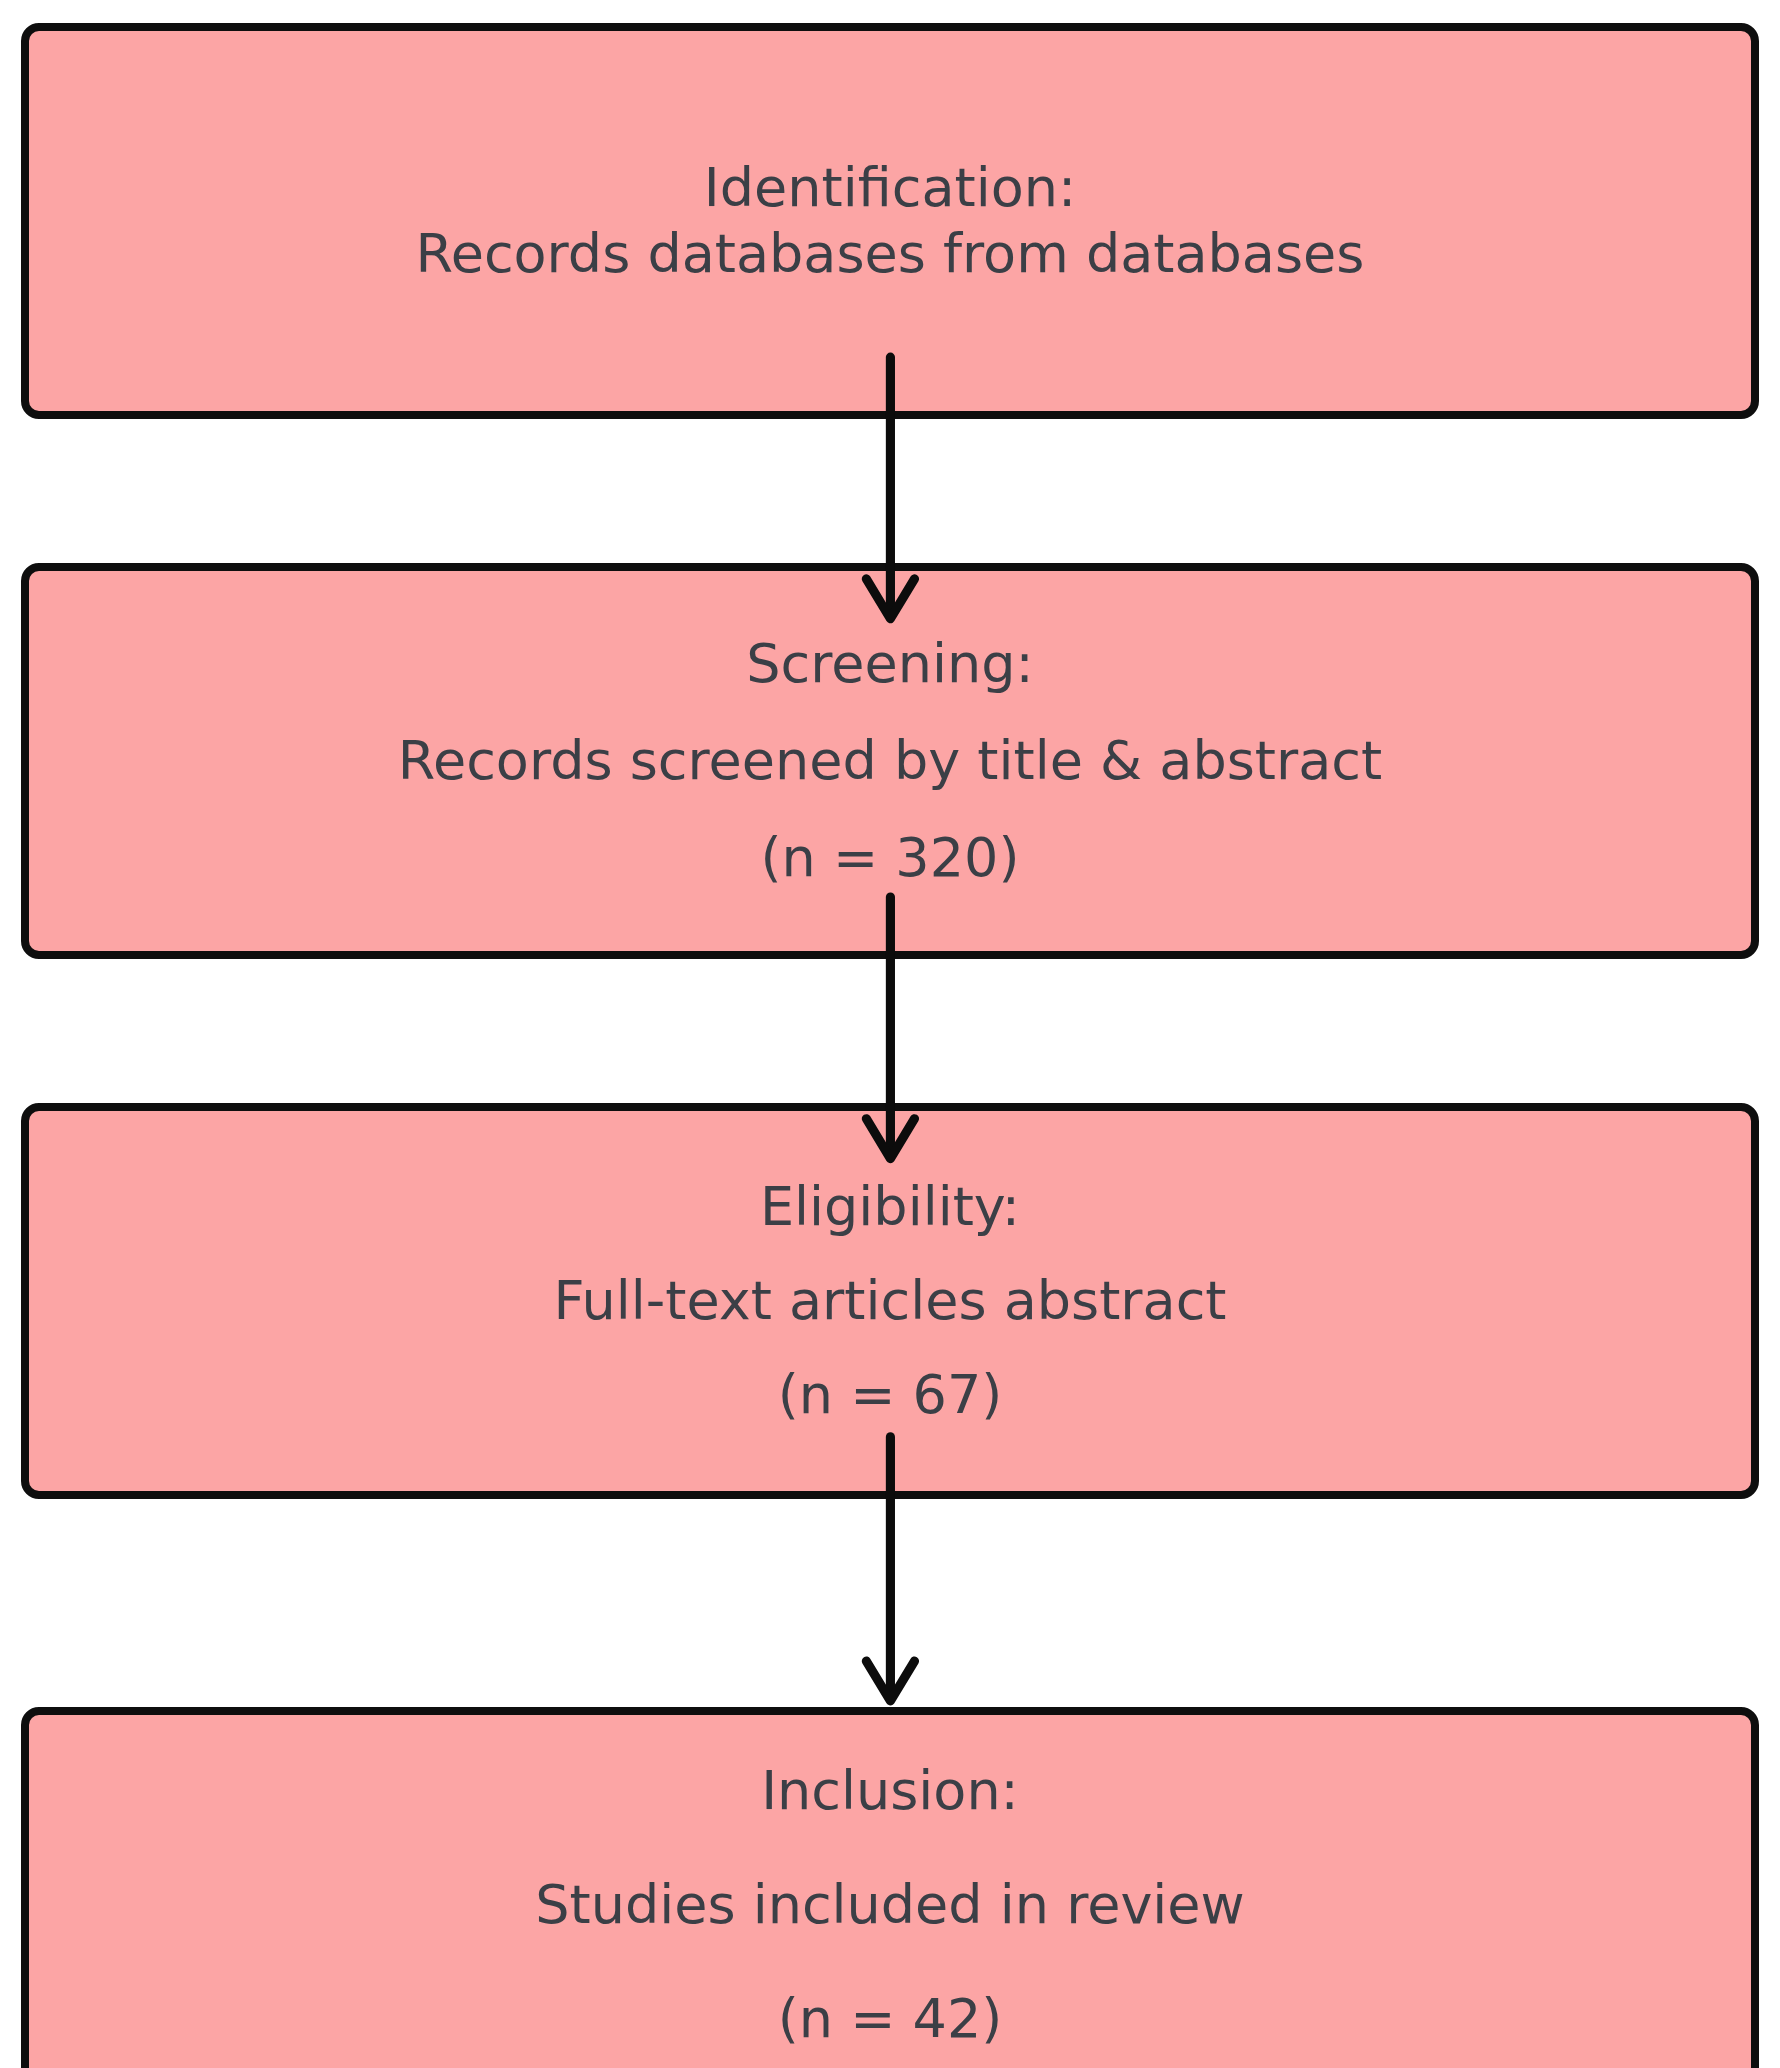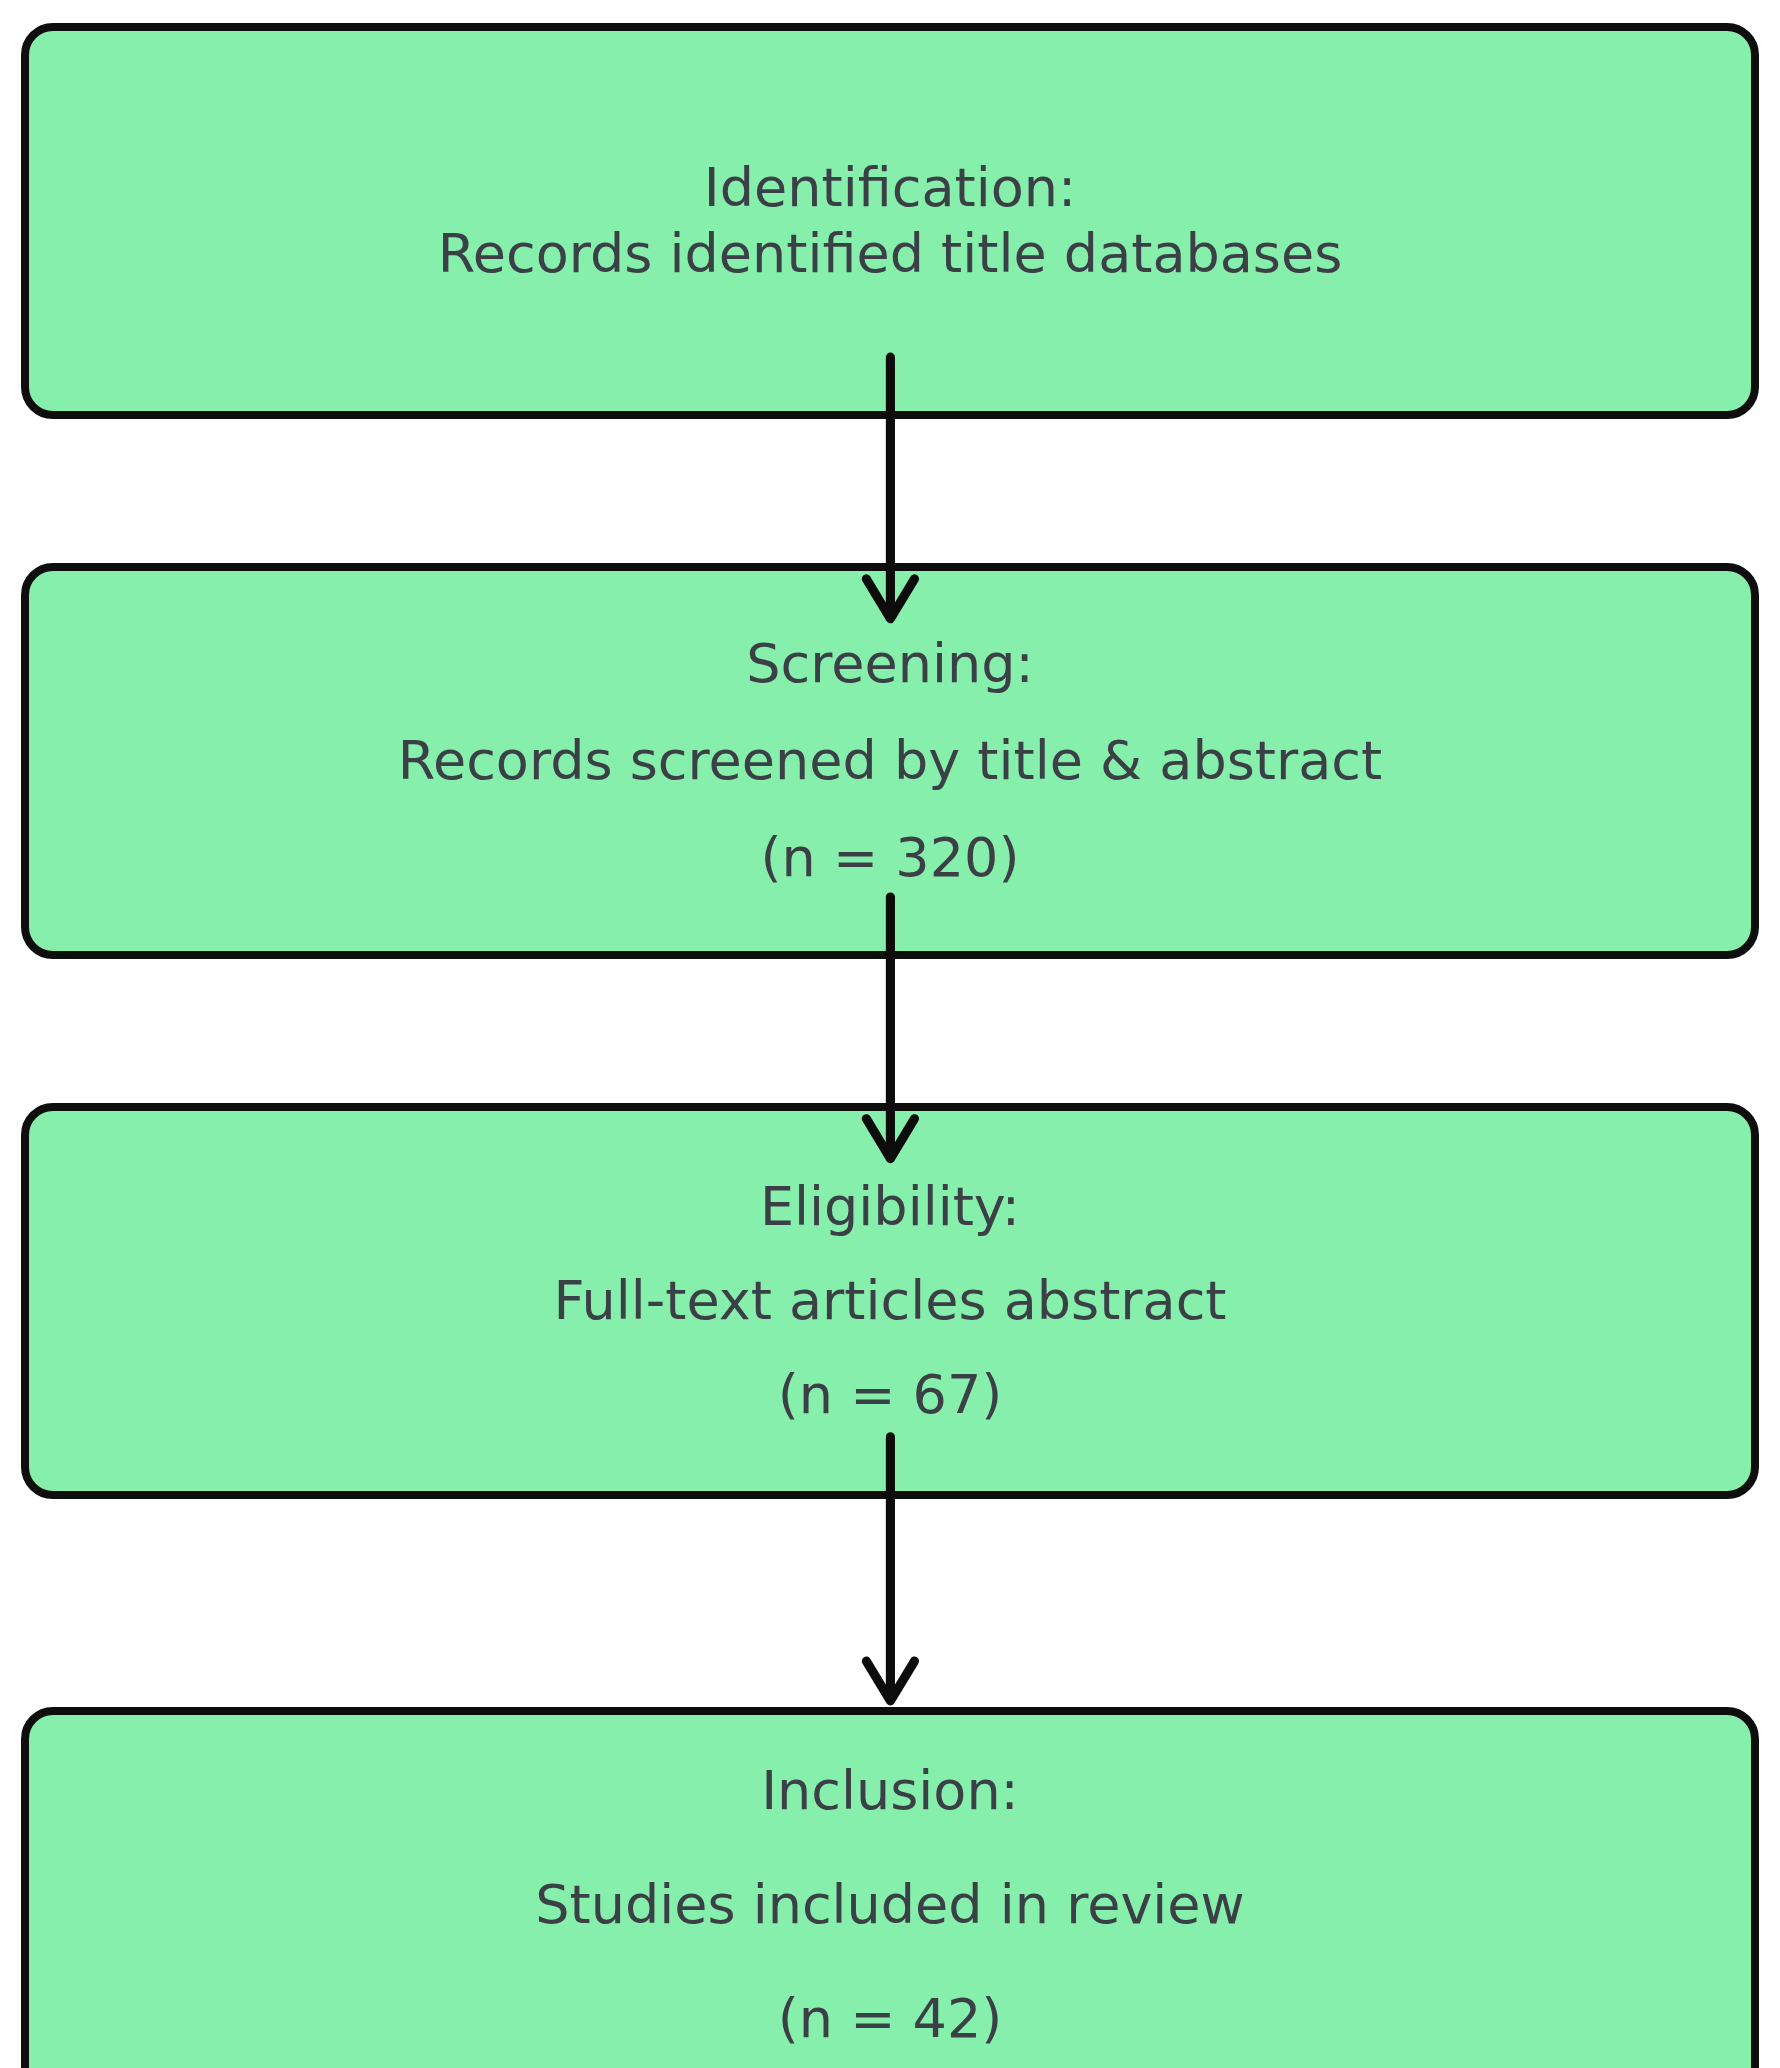--- a/index.html
+++ b/index.html
@@ -14,23 +14,23 @@
     background: #ffffff;
     font-family: "DejaVu Sans", "Liberation Sans", sans-serif;
     overflow: hidden;
   }
   .flow-box {
     position: absolute;
     left: 21px;
     width: 1738px;
     height: 396px;
     box-sizing: border-box;
-    background: #86efac;
+    background: #fca5a5;
     border: 8.3px solid #0e0e0e;
-    border-radius: 32px;
+    border-radius: 18px;
     display: flex;
     flex-direction: column;
     align-items: center;
     justify-content: center;
     text-align: left;
     color: #3b3f46;
     font-size: 54px;
     line-height: 66px;
   }
   .flow-box .line {
@@ -57,21 +57,21 @@
     stroke-linejoin: round;
   }
 </style>
 </head>
 <body>
 
 <div class="canvas">
 
   <div class="flow-box" id="box-identification">
     <div class="line">Identification:</div>
-    <div class="line">Records identified title databases</div>
+    <div class="line">Records databases from databases</div>
   </div>
 
   <div class="flow-box" id="box-screening">
     <div class="line">Screening:</div>
     <div class="line">Records screened by title &amp; abstract</div>
     <div class="line">(n = 320)</div>
   </div>
 
   <div class="flow-box" id="box-eligibility">
     <div class="line">Eligibility:</div>

